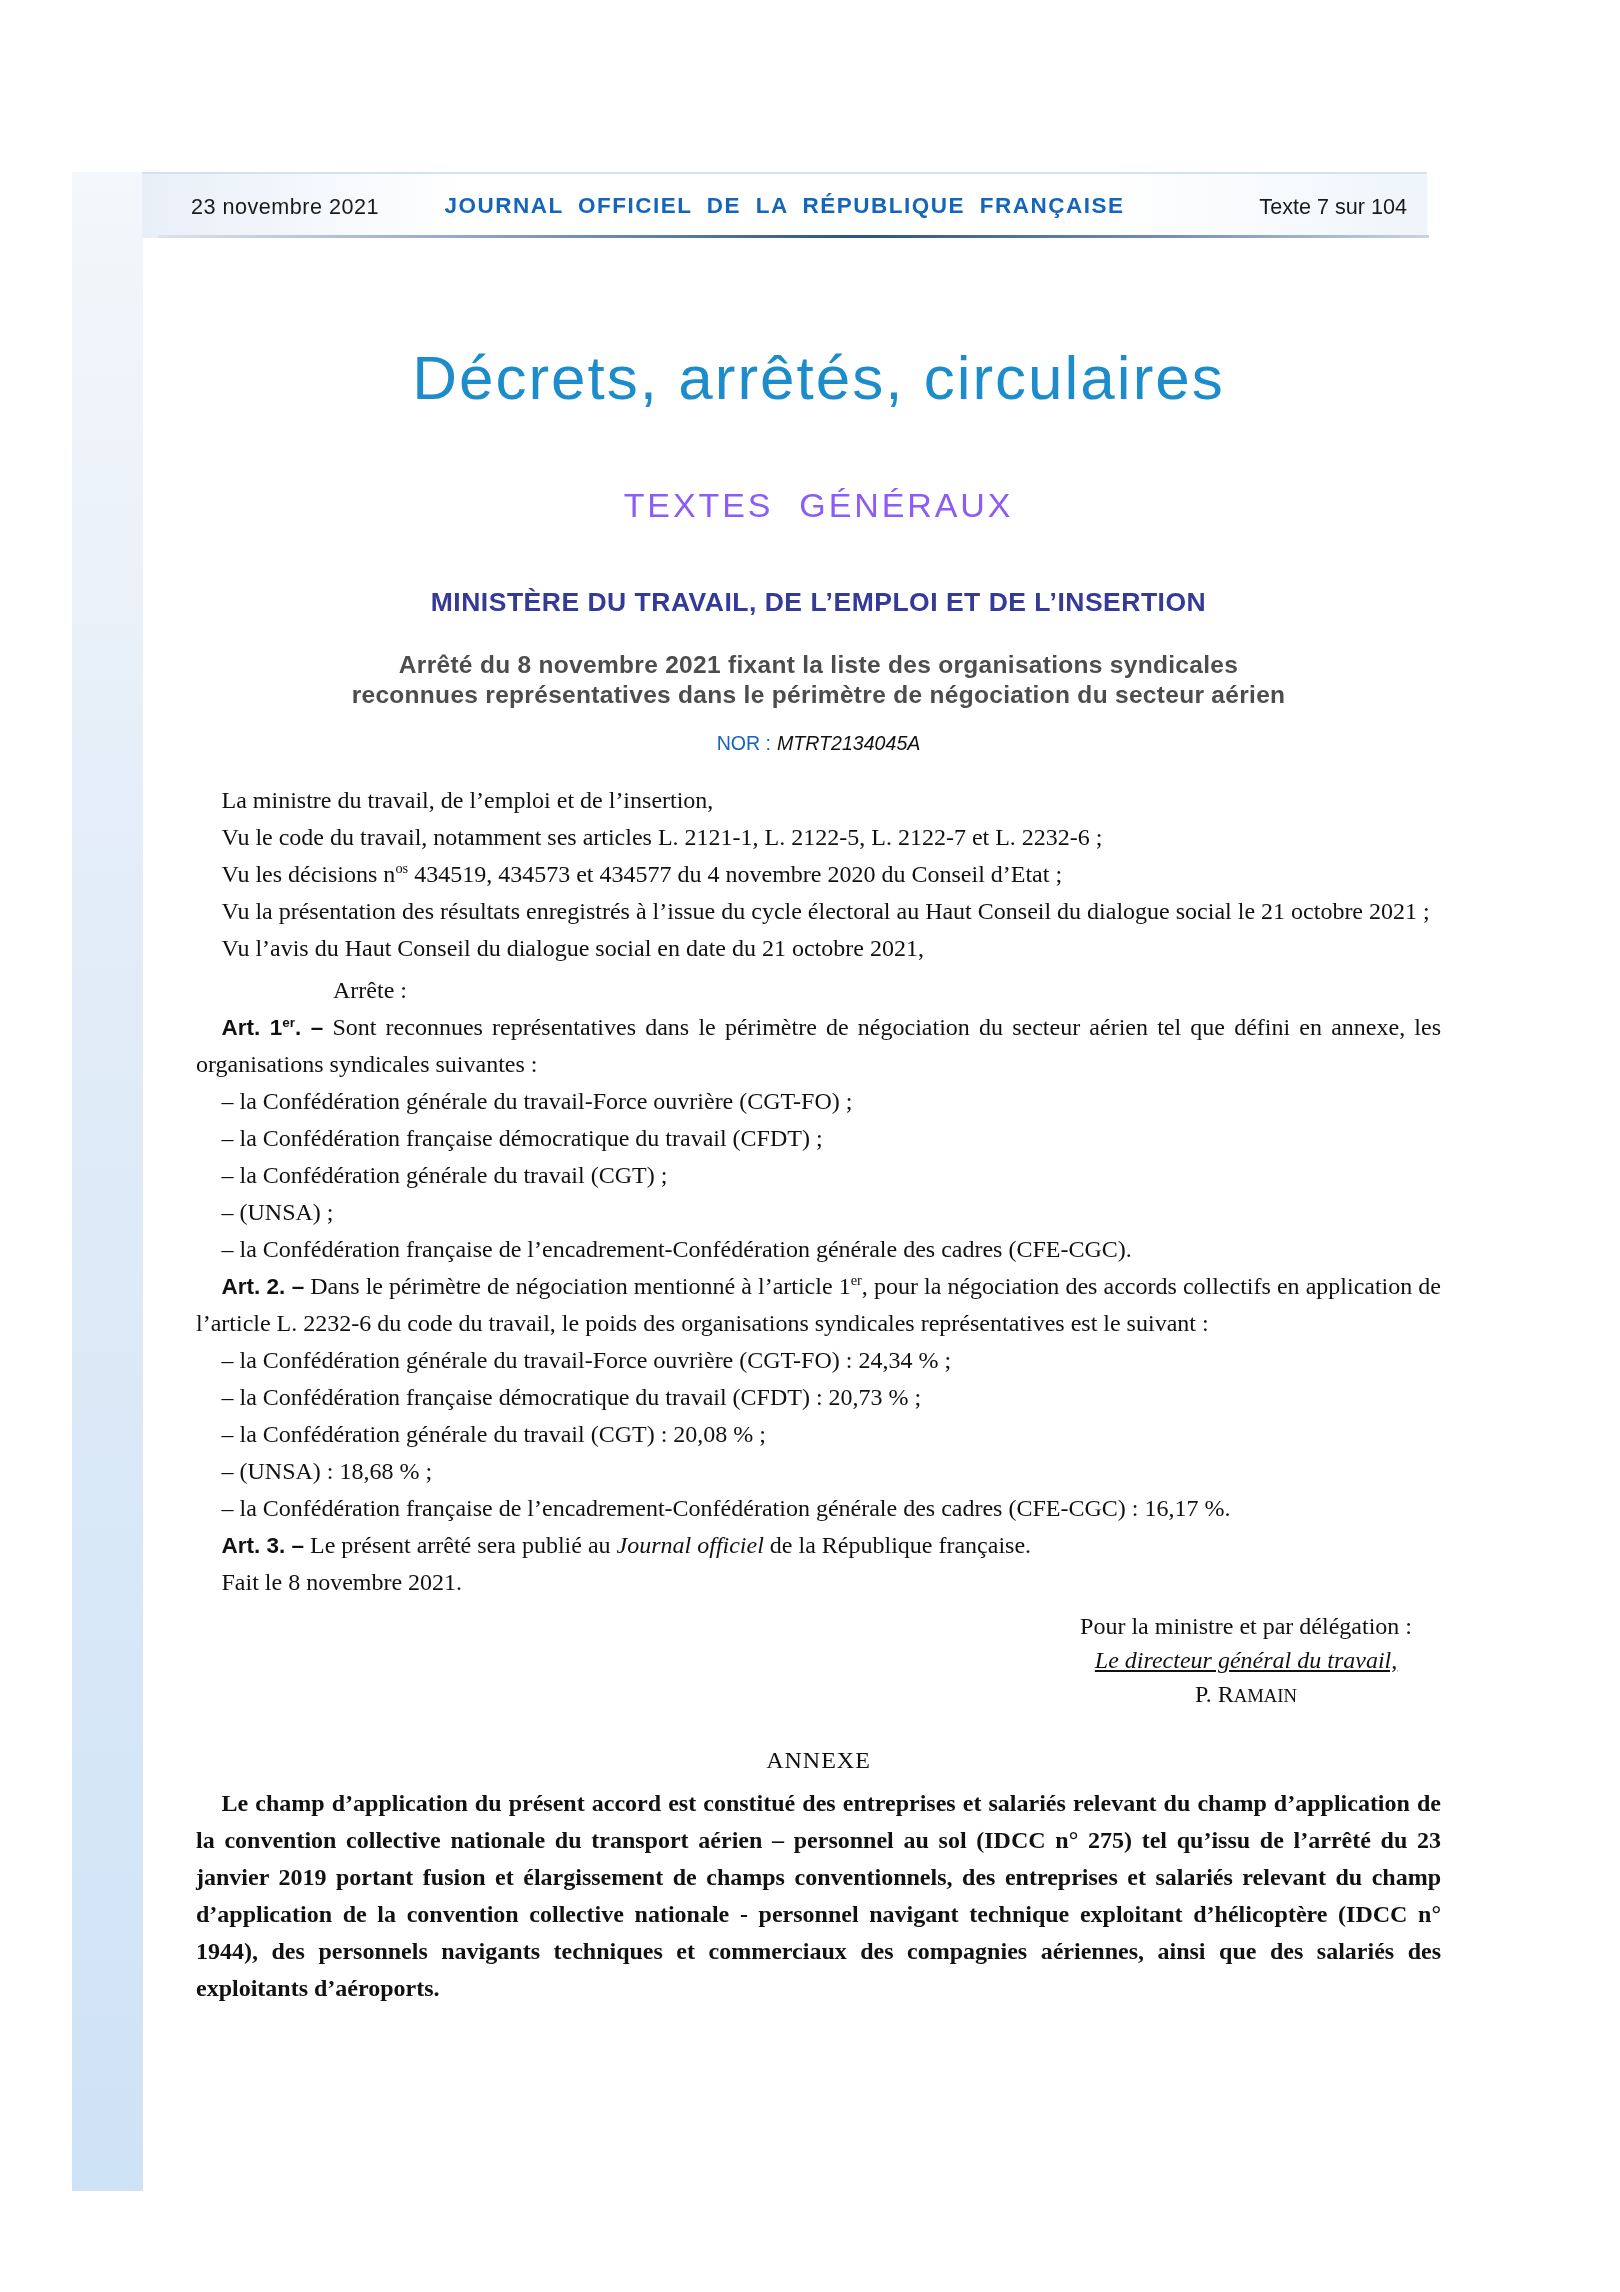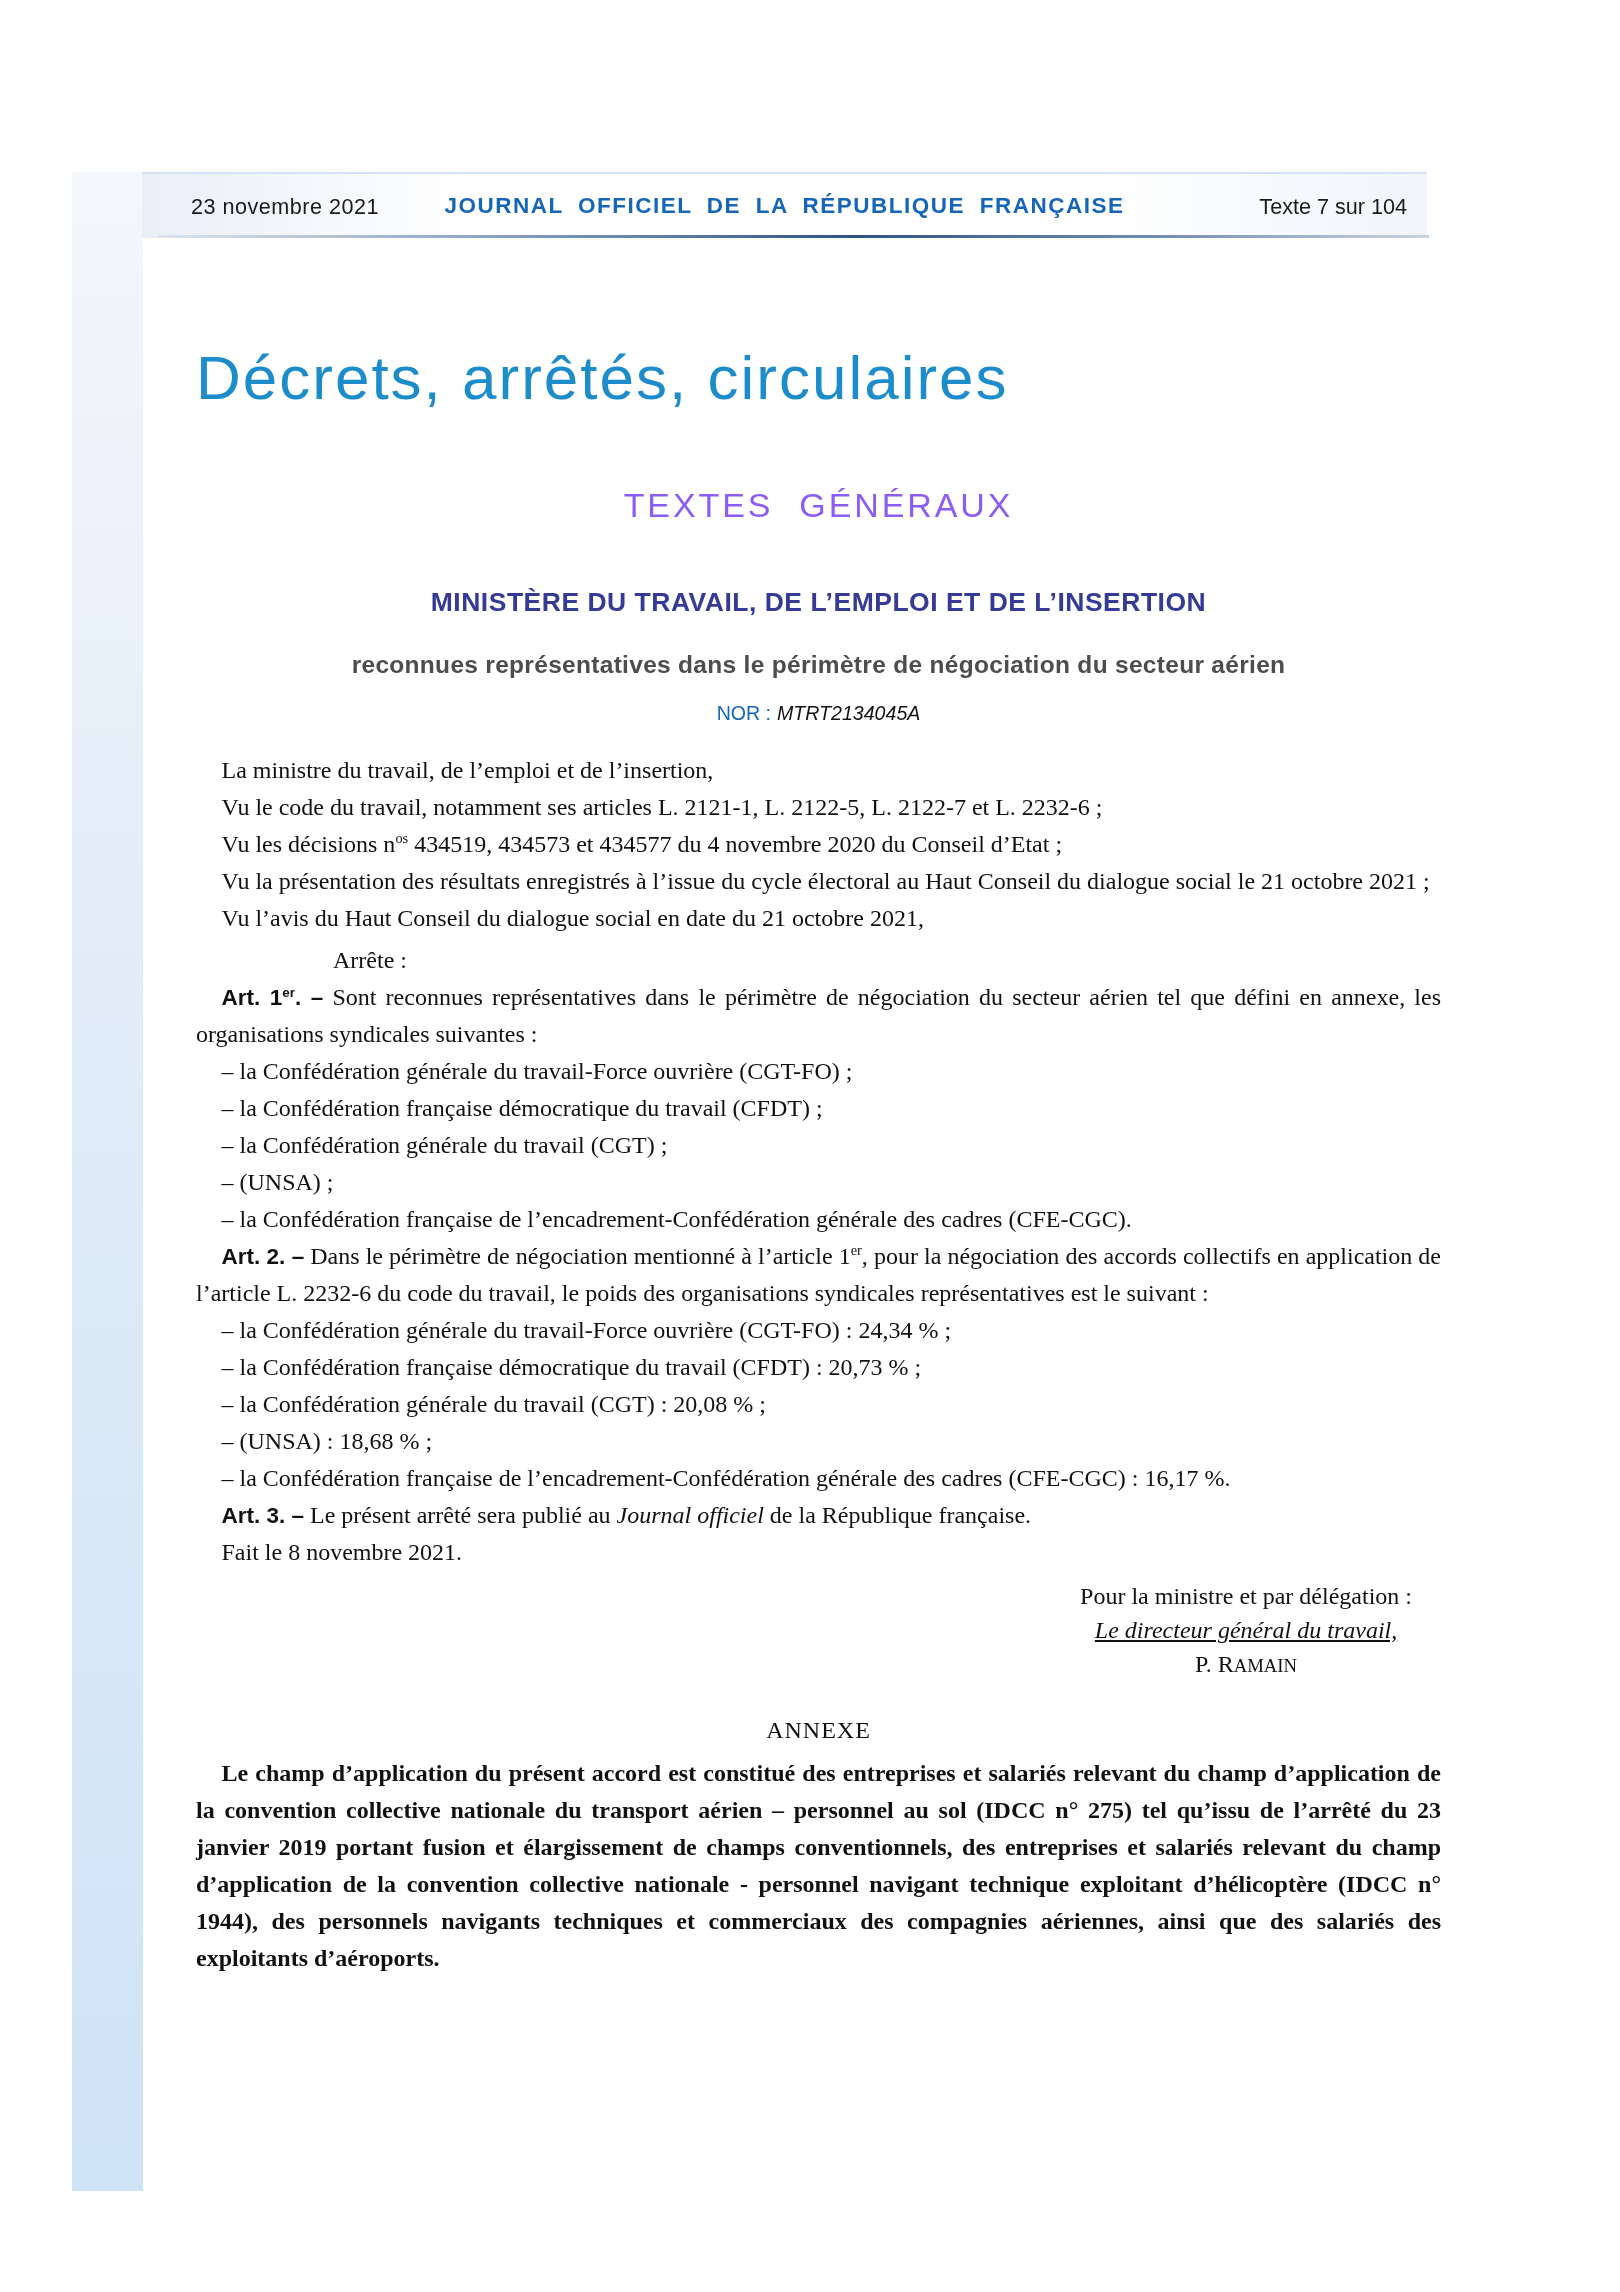--- a/index.html
+++ b/index.html
@@ -35,21 +35,21 @@
     font-size:21.6px;color:#1a1a1a;
   }
   .band-rule{
     position:absolute;left:158px;top:235px;width:1271px;height:2.9px;
     background:linear-gradient(90deg,#dde3ec 0%,#8ea6c6 25%,#2e5286 55%,#7790b4 80%,#c9d4e3 100%);
   }
   .content{
     position:absolute;left:196px;top:245px;width:1245px;
   }
   .main-title{
-    margin:98px 0 0 0;text-align:left;
+    margin:98px 0 0 0;text-align:center;
     font-family:"Liberation Sans",sans-serif;font-weight:normal;
     font-size:62px;line-height:69px;color:#1c8ccb;letter-spacing:2px;
   }
   .section-title{
     margin:74px 0 0 0;text-align:center;
     font-family:"Liberation Sans",sans-serif;font-weight:normal;
     font-size:34px;line-height:39px;color:#8b5cf6;
     letter-spacing:2.9px;word-spacing:13.7px;
   }
   .ministry-title{
@@ -107,20 +107,21 @@
 
 <main class="content">
 
   <h1 class="main-title">Décrets, arrêtés, circulaires</h1>
 
   <div class="section-title">TEXTES GÉNÉRAUX</div>
 
   <div class="ministry-title">MINISTÈRE DU TRAVAIL, DE L’EMPLOI ET DE L’INSERTION</div>
 
   <div class="decree-title">
+    <div>Arrêté du 8 novembre 2021 fixant la liste des organisations syndicales</div>
     <div>reconnues représentatives dans le périmètre de négociation du secteur aérien</div>
   </div>
 
   <div class="nor-line">
     <span class="nor-label">NOR :</span><span class="nor-value">MTRT2134045A</span>
   </div>
 
   <div class="body-text">
 
     <p class="indent">La ministre du travail, de l’emploi et de l’insertion,</p>

